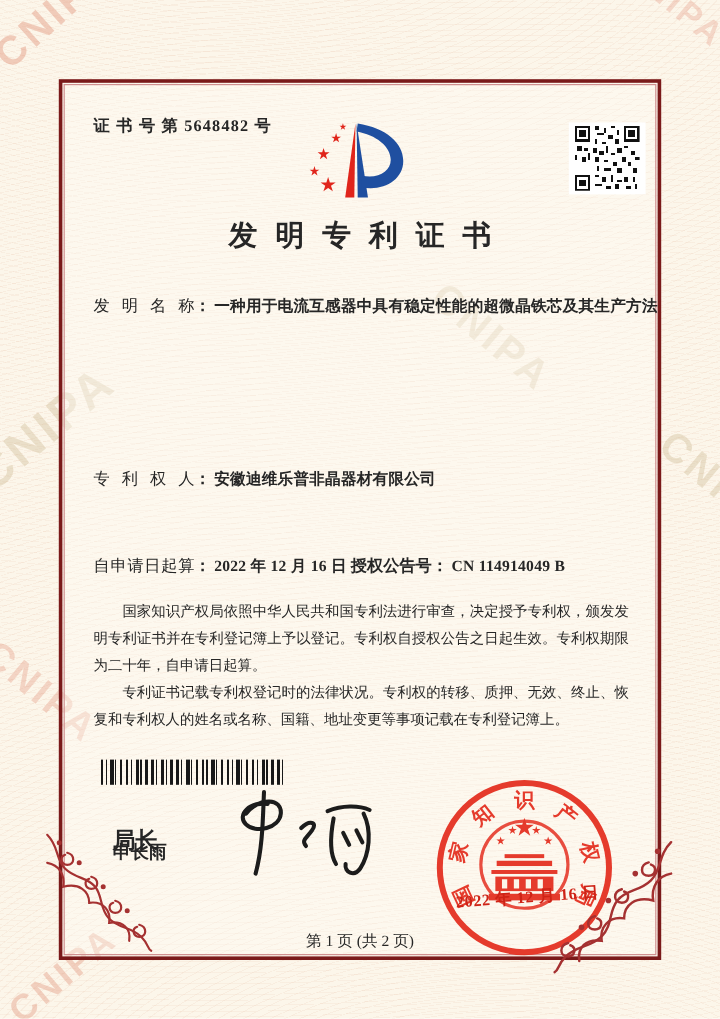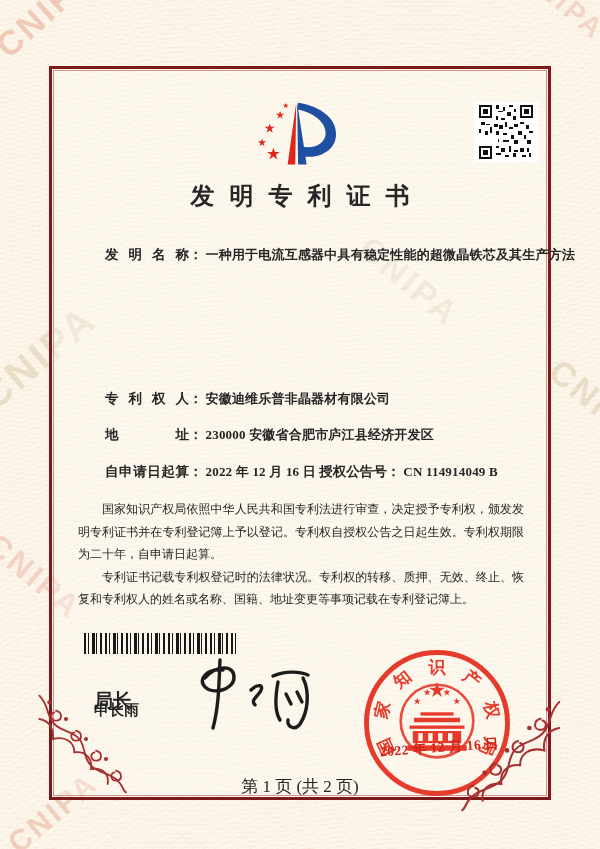--- a/index.html
+++ b/index.html
@@ -18,22 +18,22 @@
   .frame-inner{position:absolute;inset:1px;border:1px solid #d09090;}
   
   .cert-no{left:78px;top:96px;font-size:13.5px;font-weight:700;letter-spacing:1px;z-index:3;}
   .logo{left:252px;top:100px;z-index:3;}
   .qr-wrap{left:474px;top:102px;width:64px;height:60px;background:#fff;z-index:3;
            display:flex;align-items:center;justify-content:center;}
   .title{left:0;top:180px;width:100%;text-align:center;font-size:24px;font-weight:700;
          letter-spacing:15px;text-indent:15px;z-index:3;}
   
   .field-row{position:absolute;left:78px;width:460px;font-size:13.5px;z-index:3;white-space:nowrap;}
-  .flabel{display:inline-block;width:84px;font-weight:700;text-align:justify;text-align-last:justify;
-          vertical-align:top;margin-left:27px;}
+  .flabel{display:inline-block;width:84px;font-weight:400;text-align:justify;text-align-last:justify;
+          vertical-align:top;}
   .colon{font-weight:700;}
   .fvalue{font-weight:700;font-size:13px;margin-left:3px;letter-spacing:.2px;}
   .grant-pair2{}
   
   .paras{left:78px;top:498px;width:446px;font-size:12px;line-height:22.5px;text-align:justify;z-index:3;}
   .paras p{margin:0;text-indent:2em;}
   
   .barcode{left:84px;top:633px;width:154px;height:21px;z-index:3;
     background:repeating-linear-gradient(90deg,#181818 0 2px,transparent 2px 4px,#181818 4px 5px,
       transparent 5px 8px,#181818 8px 11px,transparent 11px 12px,#181818 12px 13px,
@@ -47,41 +47,42 @@
   
   .seal{position:absolute;left:364px;top:650px;width:146px;height:146px;border:5px solid #e43122;
         border-radius:50%;box-sizing:border-box;z-index:4;opacity:.95;}
   .seal-char{position:absolute;left:50%;top:50%;font-weight:700;font-size:17px;color:#e43122;
              font-family:"Liberation Serif","DejaVu Serif",serif;}
   .seal-emblem{position:absolute;left:50%;top:49%;transform:translate(-50%,-50%);}
   .seal-date{position:absolute;left:352px;top:739px;width:175px;text-align:center;
              transform:rotate(-4deg);font-size:13.5px;font-weight:700;color:#ce2316;
              letter-spacing:.5px;z-index:5;white-space:nowrap;}
   
-  .page-num{left:0;top:775px;width:100%;text-align:center;font-size:17px;z-index:3;}
+  .page-num{left:0;top:775px;width:100%;text-align:center;font-size:13px;z-index:3;}
   .continuation{left:0;top:809px;width:100%;text-align:center;font-size:13px;font-style:italic;z-index:3;}
   .ornament{z-index:6;}
 </style>
 </head>
 <body>
 
 <div id="page">
 
   <span class="wm" style="left:-14px;top:-8px;transform:rotate(-42deg);font-size:34px;color:rgba(226,150,126,.45);">CNIPA</span>
   <span class="wm" style="left:512px;top:-14px;transform:rotate(40deg);font-size:28px;color:rgba(226,150,126,.32);">CNIPA</span>
   <span class="wm" style="left:350px;top:262px;transform:rotate(40deg);font-size:34px;color:rgba(206,186,146,.35);">CNIPA</span>
   <span class="wm" style="left:540px;top:385px;transform:rotate(40deg);font-size:34px;color:rgba(206,186,146,.38);">CNIPA</span>
   <span class="wm" style="left:-30px;top:335px;transform:rotate(-40deg);font-size:40px;color:rgba(206,186,146,.38);">CNIPA</span>
   <span class="wm" style="left:-22px;top:558px;transform:rotate(40deg);font-size:32px;color:rgba(226,150,126,.35);">CNIPA</span>
   <span class="wm" style="left:0px;top:796px;transform:rotate(-40deg);font-size:30px;color:rgba(226,150,126,.40);">CNIPA</span>
 
   <div class="frame">
     <div class="frame-inner"></div>
   </div>
 
+  <div class="abs cert-no">证 书 号 第 5648482 号</div>
 
   <div class="abs logo">
     <svg width="96" height="74" viewBox="0 0 100 78">
       <polygon points="46,3 37,68 45,68" fill="#e0251b"></polygon>
       <polygon points="47,3 48,68 57,68" fill="#1f4fa0"></polygon>
       <path d="M48,3 C73,7 88,20 88,36 C88,53 70,63 51,59 L52,49 C66,52 77,45 77,35 C77,23 64,13 47,10 Z" fill="#1f4fa0"></path>
       <g fill="#e0251b">
         <path transform="translate(22,57) scale(7)" d="M0,-1L0.22,-0.31L0.95,-0.31L0.36,0.12L0.59,0.81L0,0.38L-0.59,0.81L-0.36,0.12L-0.95,-0.31L-0.22,-0.31Z"></path>
         <path transform="translate(10,45) scale(4.5)" d="M0,-1L0.22,-0.31L0.95,-0.31L0.36,0.12L0.59,0.81L0,0.38L-0.59,0.81L-0.36,0.12L-0.95,-0.31L-0.22,-0.31Z"></path>
         <path transform="translate(18,30) scale(5.5)" d="M0,-1L0.22,-0.31L0.95,-0.31L0.36,0.12L0.59,0.81L0,0.38L-0.59,0.81L-0.36,0.12L-0.95,-0.31L-0.22,-0.31Z"></path>
@@ -101,23 +102,20 @@
     </svg>
   </div>
 
   <div class="abs title">发明专利证书</div>
 
   <div class="field-row" style="top:246px">
     <span class="flabel">发明名称</span><span class="colon">：</span><span class="fvalue">一种用于电流互感器中具有稳定性能的超微晶铁芯及其生产方法</span>
   </div>
   <div class="field-row" style="top:390px">
     <span class="flabel">专利权人</span><span class="colon">：</span><span class="fvalue">安徽迪维乐普非晶器材有限公司</span>
-  </div>
-  <div class="field-row" style="top:426px">
-    <span class="flabel">地址</span><span class="colon">：</span><span class="fvalue">230000 安徽省合肥市庐江县经济开发区</span>
   </div>
   <div class="field-row" style="top:463px">
     <span><span class="flabel">自申请日起算</span><span class="colon">：</span><span class="fvalue">2022 年 12 月 16 日</span></span>
     <span class="grant-pair2"><span class="colon" style="font-weight:700">授权公告号</span><span class="colon">：</span><span class="fvalue">CN 114914049 B</span></span>
   </div>
 
   <div class="abs paras">
     <p>国家知识产权局依照中华人民共和国专利法进行审查，决定授予专利权，颁发发明专利证书并在专利登记簿上予以登记。专利权自授权公告之日起生效。专利权期限为二十年，自申请日起算。</p>
     <p>专利证书记载专利权登记时的法律状况。专利权的转移、质押、无效、终止、恢复和专利权人的姓名或名称、国籍、地址变更等事项记载在专利登记簿上。</p>
   </div>

